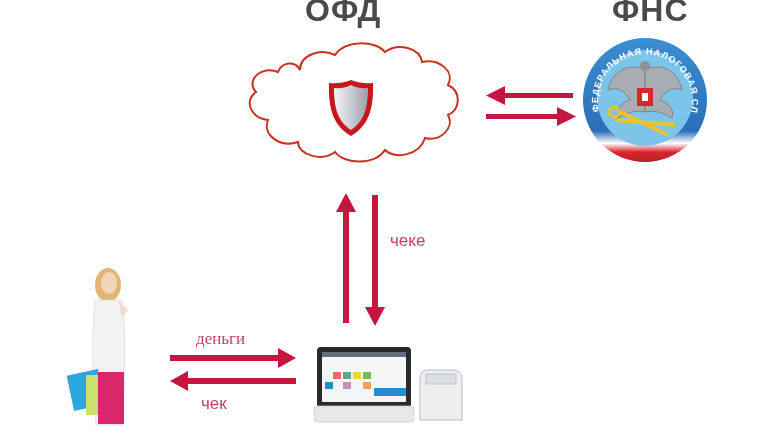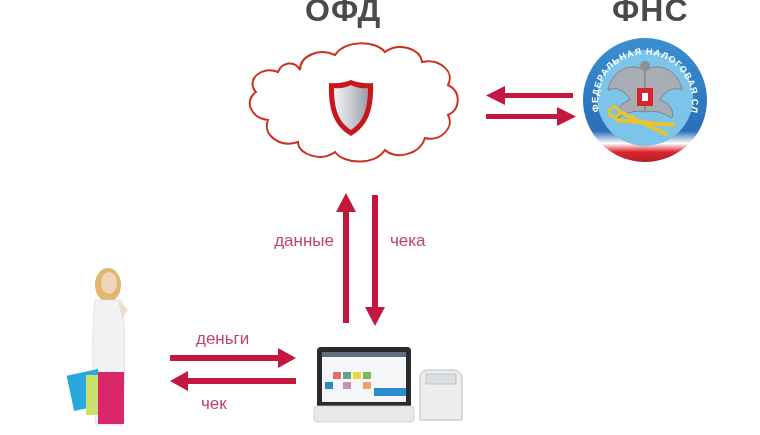--- a/index.html
+++ b/index.html
@@ -106,19 +106,18 @@
     <rect x="374" y="388" width="32" height="8" fill="#2a8ad0"></rect>
     <rect x="314" y="406" width="100" height="16" rx="3" fill="#e8e8ea" stroke="#ccc" stroke-width="0.8"></rect>
   </g>
   <g>
     <path d="M420,378 C420,372 424,370 430,370 L452,370 C458,370 462,373 462,379 L462,420 L420,420 Z" fill="#eceef0" stroke="#bbb" stroke-width="1"></path>
     <rect x="426" y="374" width="30" height="10" fill="#dcdfe2" stroke="#aaa" stroke-width="0.6"></rect>
   </g>
 </svg>
 
 <div class="label" style="left:258px; top:230px; text-align:right; width:76px;">
-  <div>данные</div>
 </div>
 <div class="label" style="left:390px; top:230px;">
-  <div>чека</div>
+  <div>чеке</div>
 </div>
-<div class="label" style="left:196px; top:328px;">деньги</div>
+<div class="label" style="left:196px; top:328px;font-family:Liberation Serif, serif;">деньги</div>
 <div class="label" style="left:201px; top:393px;">чек</div>
 
 </body></html>

